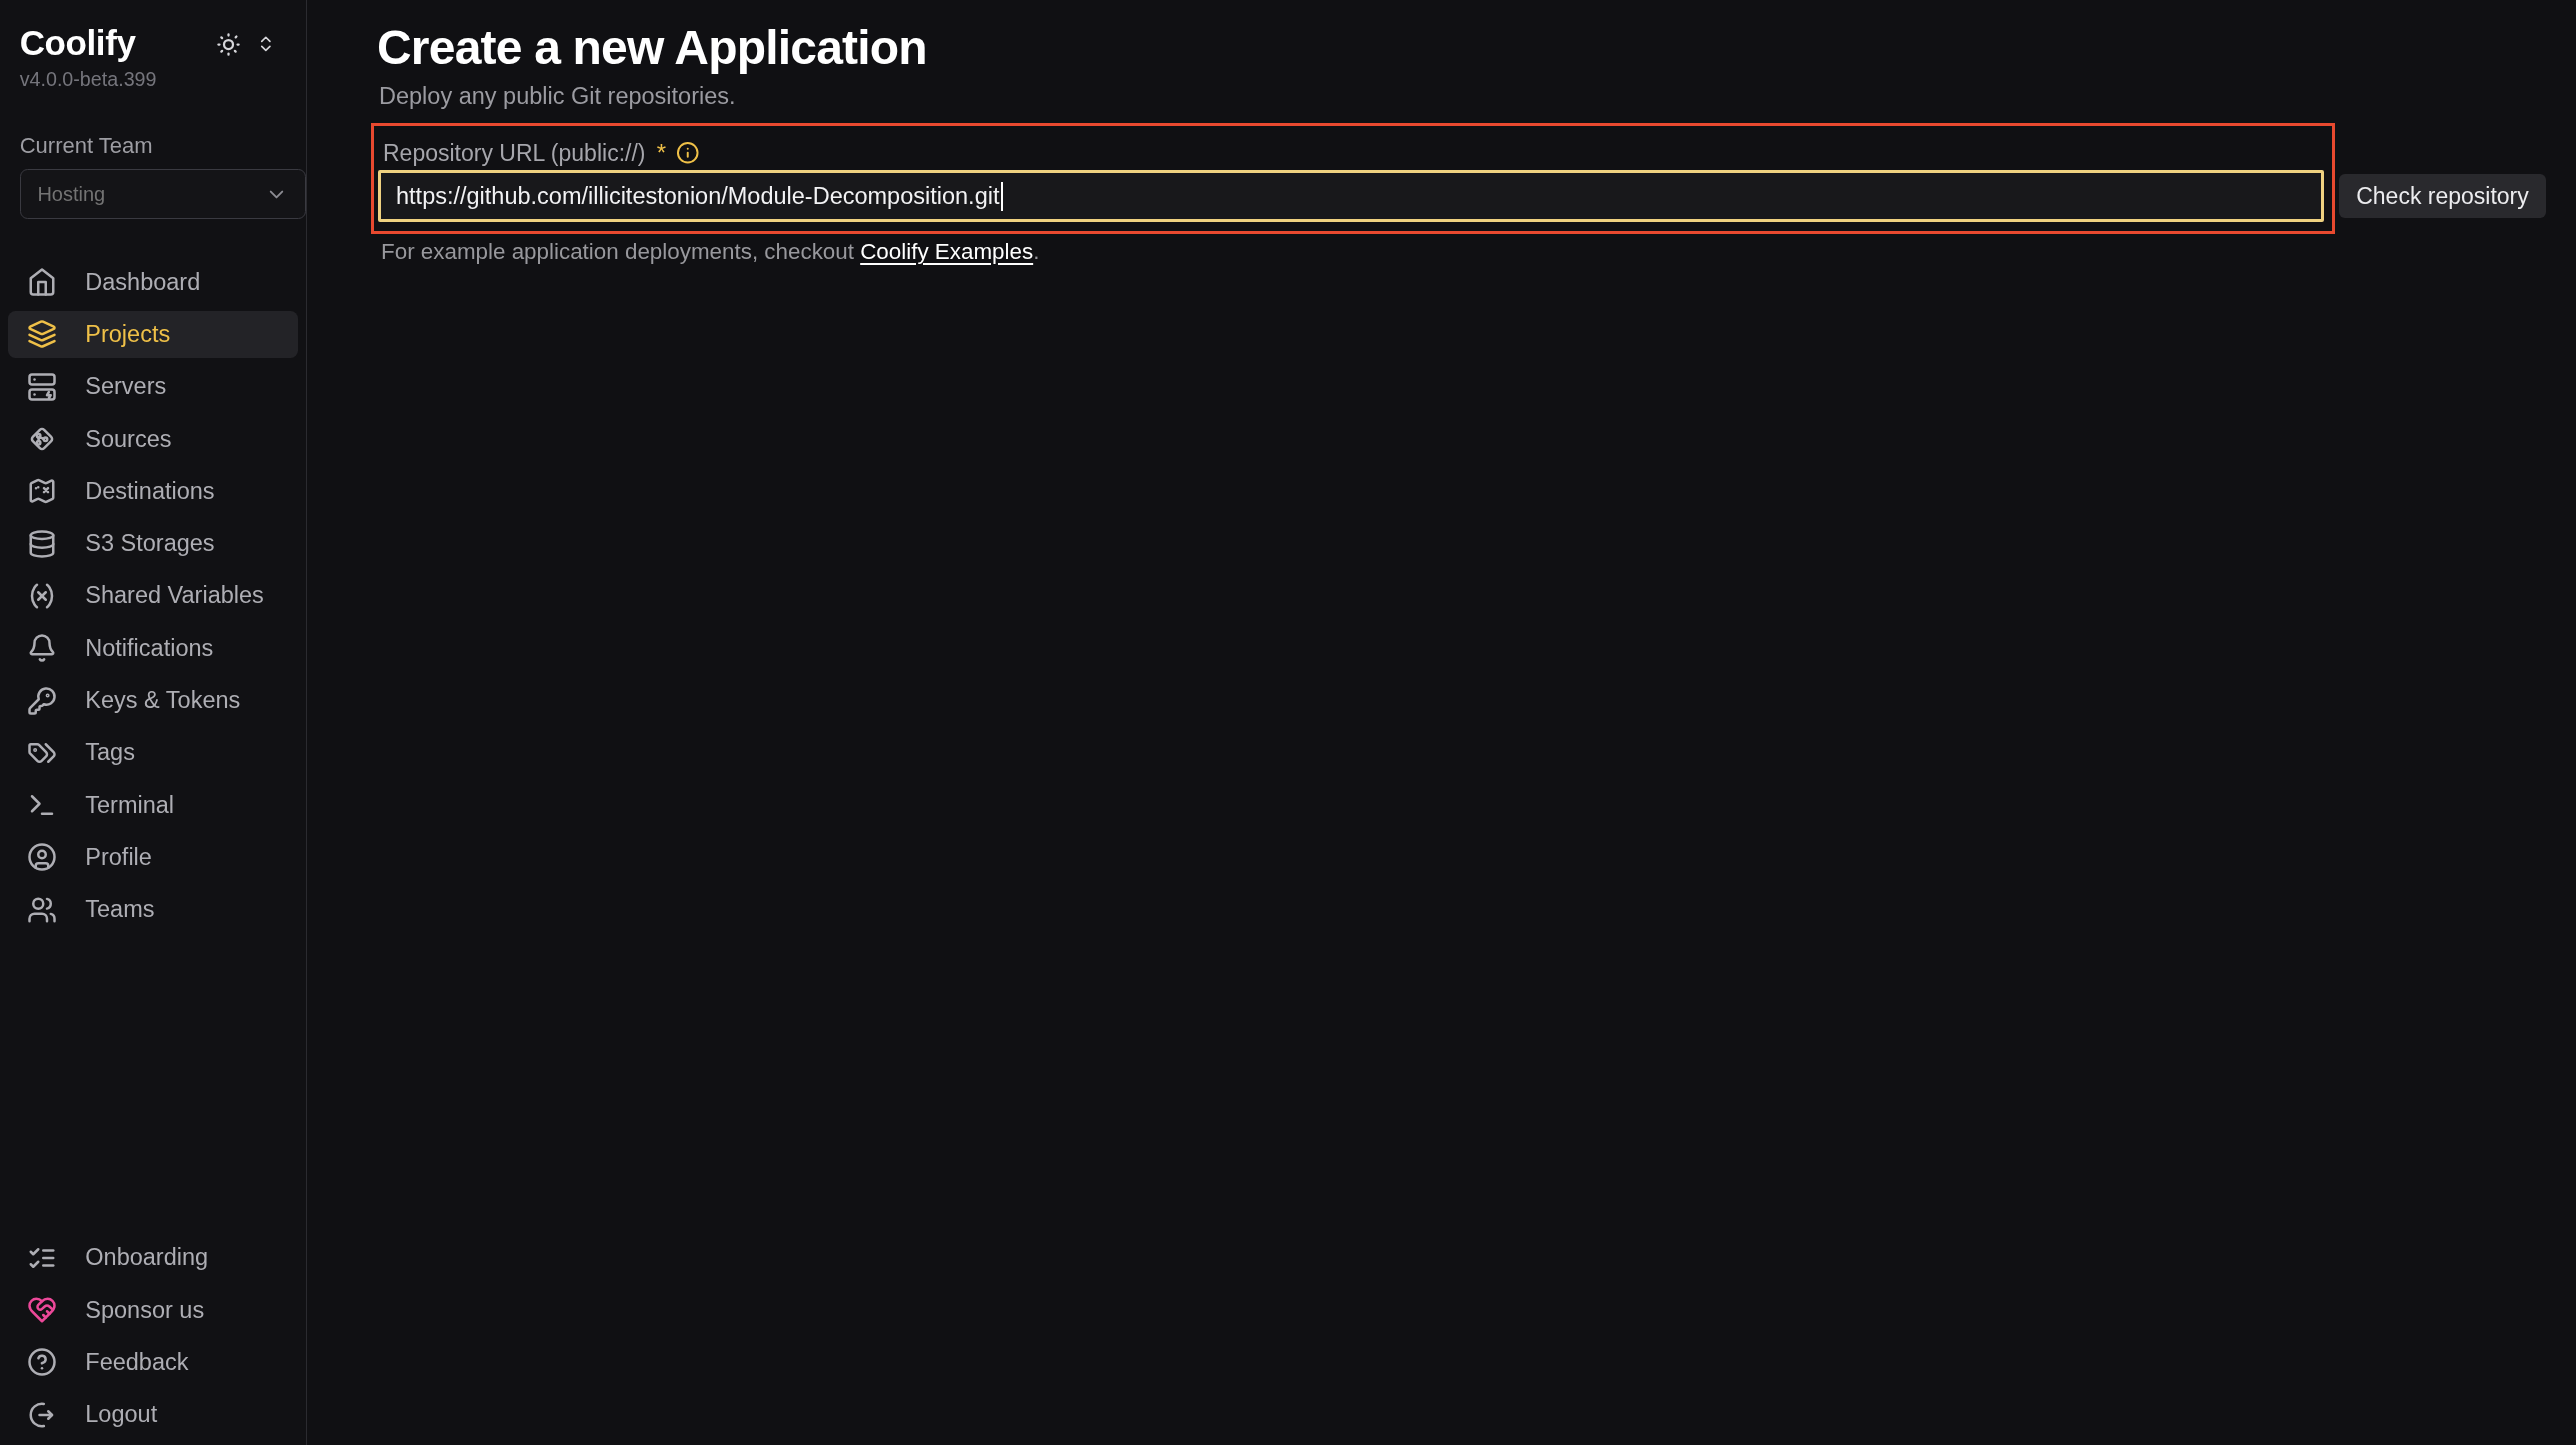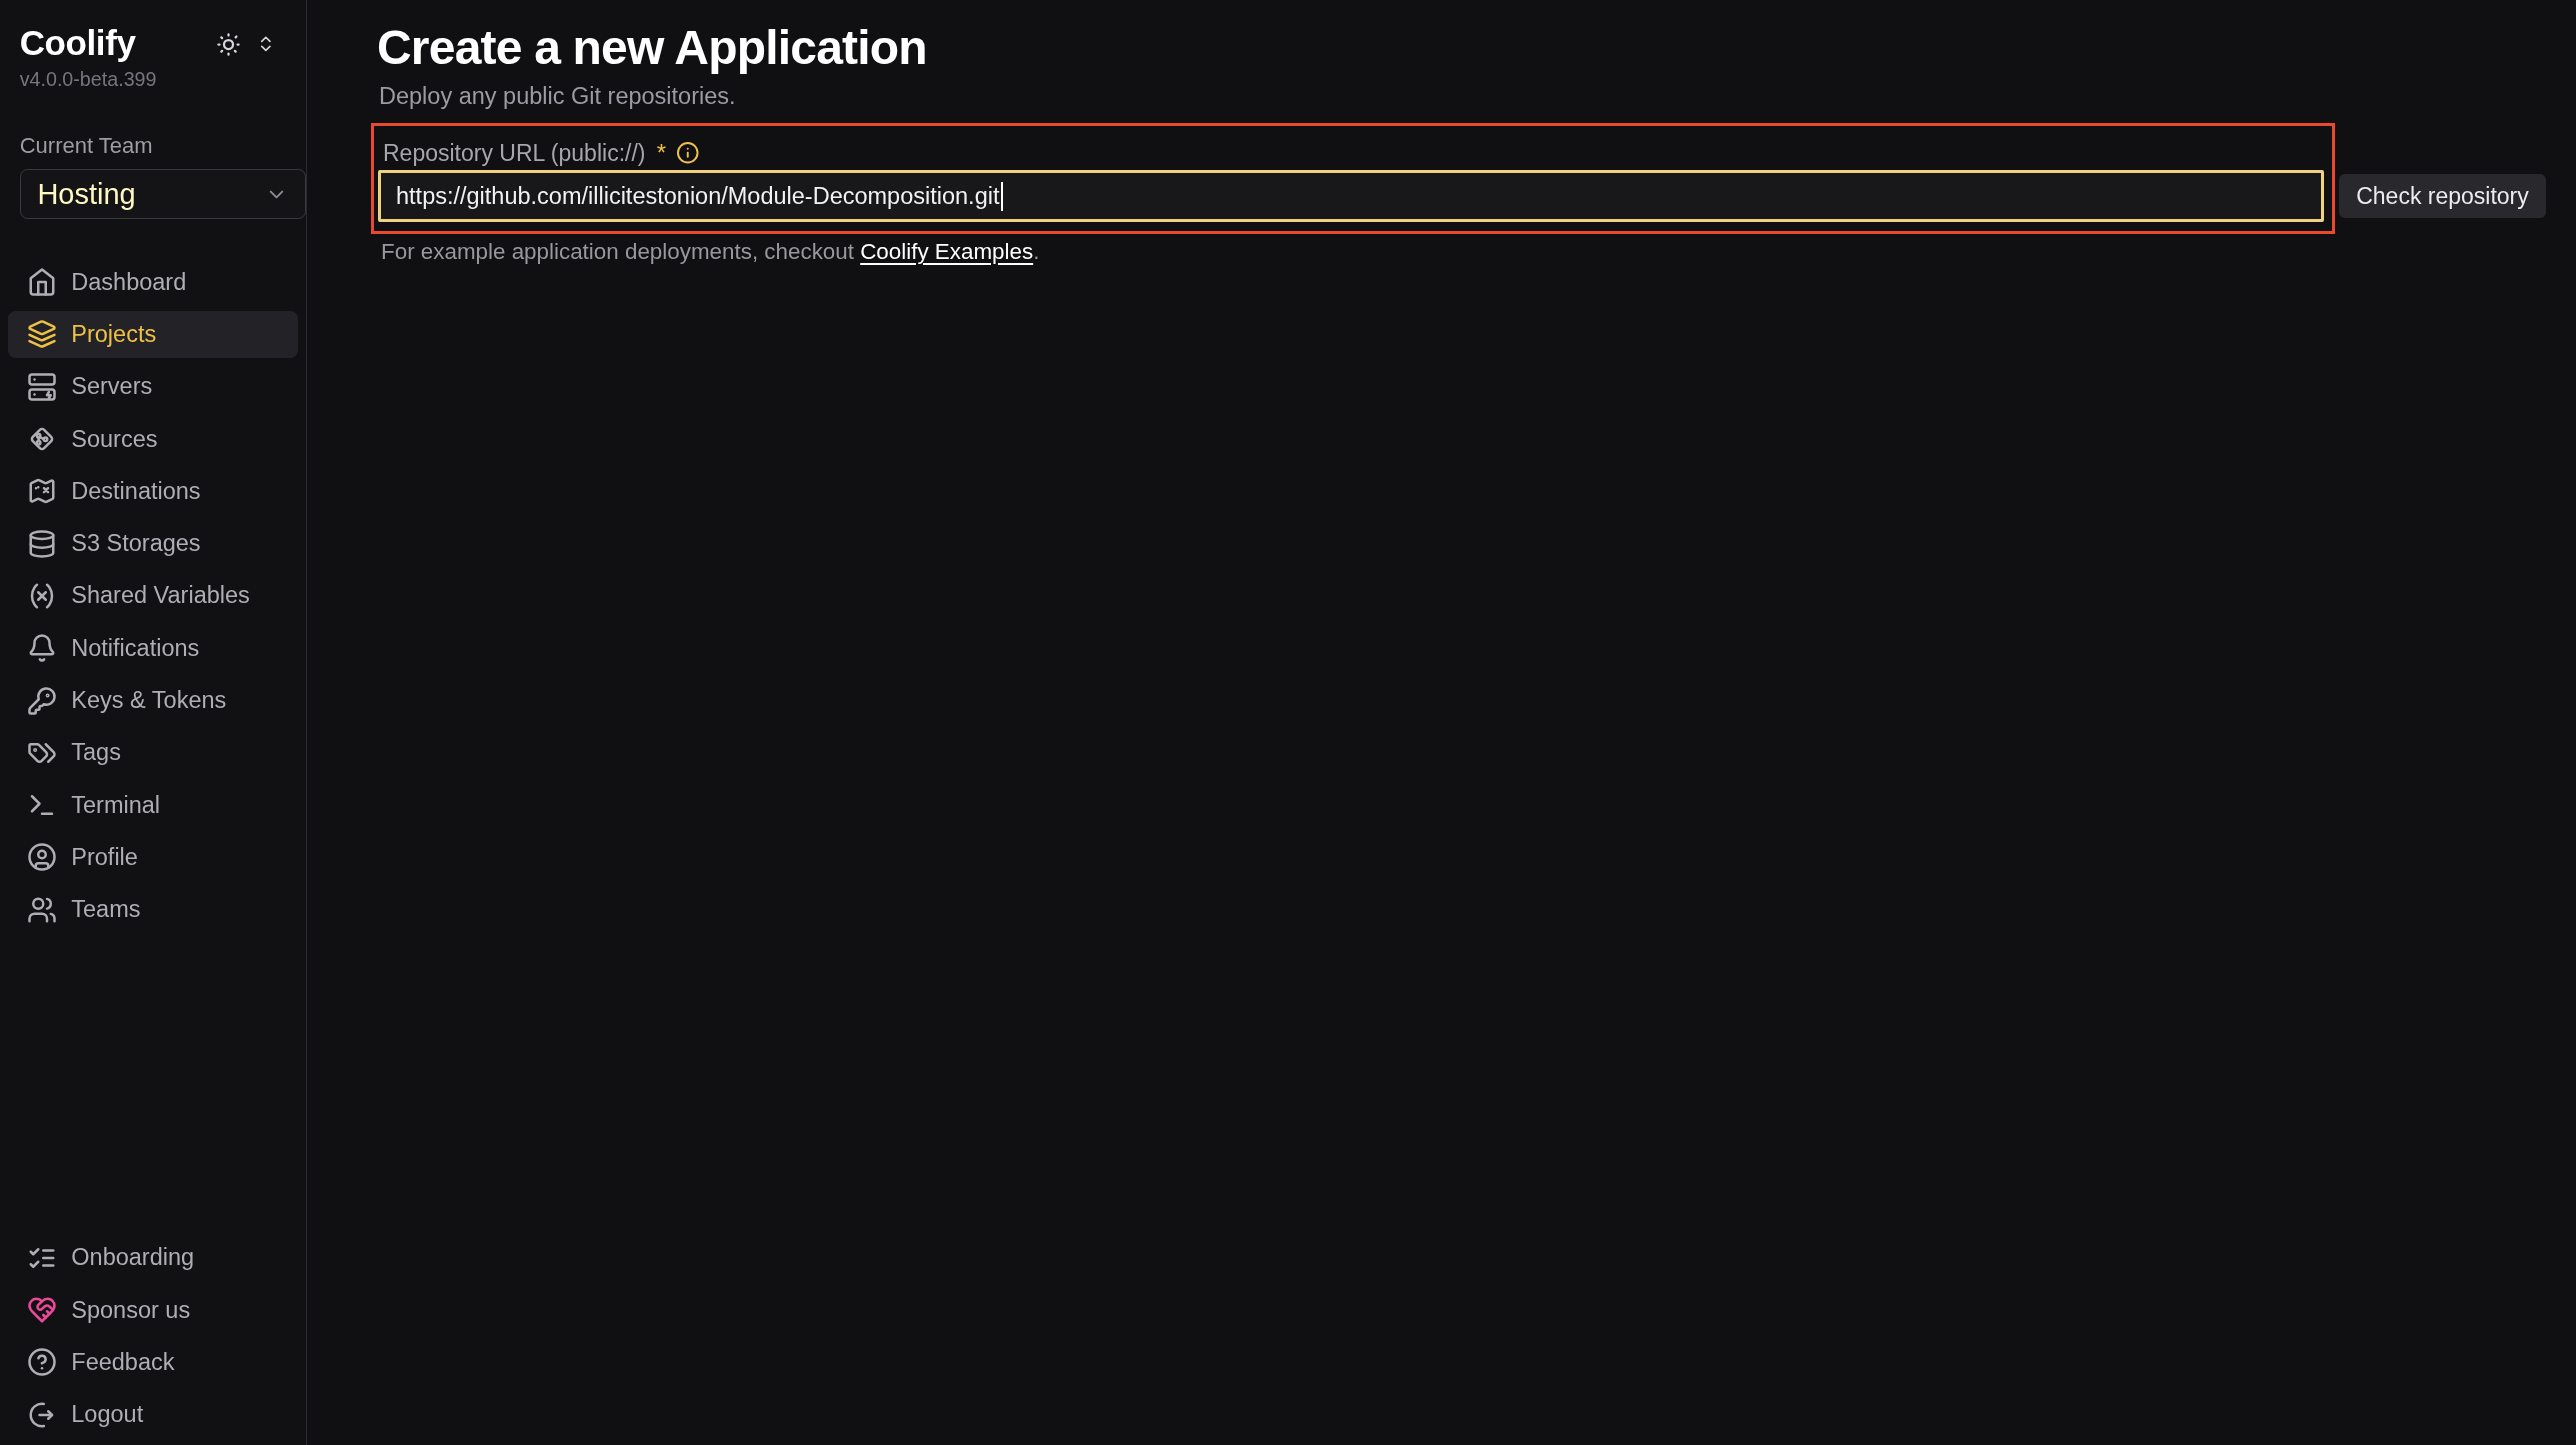--- a/index.html
+++ b/index.html
@@ -13,27 +13,27 @@
   .side-header { padding:23px 19.7px 0 19.7px; }
   .logo-row { display:flex; align-items:flex-start; justify-content:space-between; }
   .logo { font-size:35px; font-weight:700; color:#ffffff; letter-spacing:-0.4px; line-height:1.15; }
   .header-icons { display:flex; align-items:center; gap:13.6px; margin-top:7.6px; margin-right:10.6px; }
   .header-icons svg { color:#d6d6da; cursor:pointer; }
   .version { margin-top:4.5px; font-size:19.7px; color:#75757c; }
   .team-label { margin-top:42px; font-size:22px; color:#9d9da3; }
   .team-select { margin-top:10.6px; width:286px; height:50px; border:1.5px solid #3a3a41;
     border-radius:7.6px; background:#141417; display:flex; align-items:center;
     padding:0 16.7px; cursor:pointer; }
-  .team-select .team-value { font-size:29px; color:#fef9c3; flex:1; }
+  .team-select .team-value { font-size:20px; color:#737373; flex:1; }
   .team-select svg { color:#8b8b92; }
 
   ul.nav { list-style:none; margin-top:34px; }
   ul.nav.footer { margin-top:auto; margin-bottom:1.5px; }
   .nav-item { height:47px; margin:5.3px 7.6px; border-radius:7.6px; padding-left:19.7px;
-    display:flex; align-items:center; gap:14px; color:#aeaeb4; font-size:23.5px;
+    display:flex; align-items:center; gap:28px; color:#aeaeb4; font-size:23.5px;
     cursor:pointer; }
   .nav-item.active { background:#232327; color:var(--accent-yellow); }
   .nav-item .nav-icon { color:var(--icon-color, currentColor); flex:none; }
   .nav-label { white-space:nowrap; }
 
   
   .main { position:absolute; left:333px; top:0; right:0; bottom:0; background:#101013; }
   .page-title { position:absolute; left:44px; top:19.7px; font-size:48px; font-weight:700;
     color:#ffffff; letter-spacing:-0.8px; }
   .page-subtitle { position:absolute; left:46px; top:83px; font-size:23.5px; color:#9b9ba1; }

